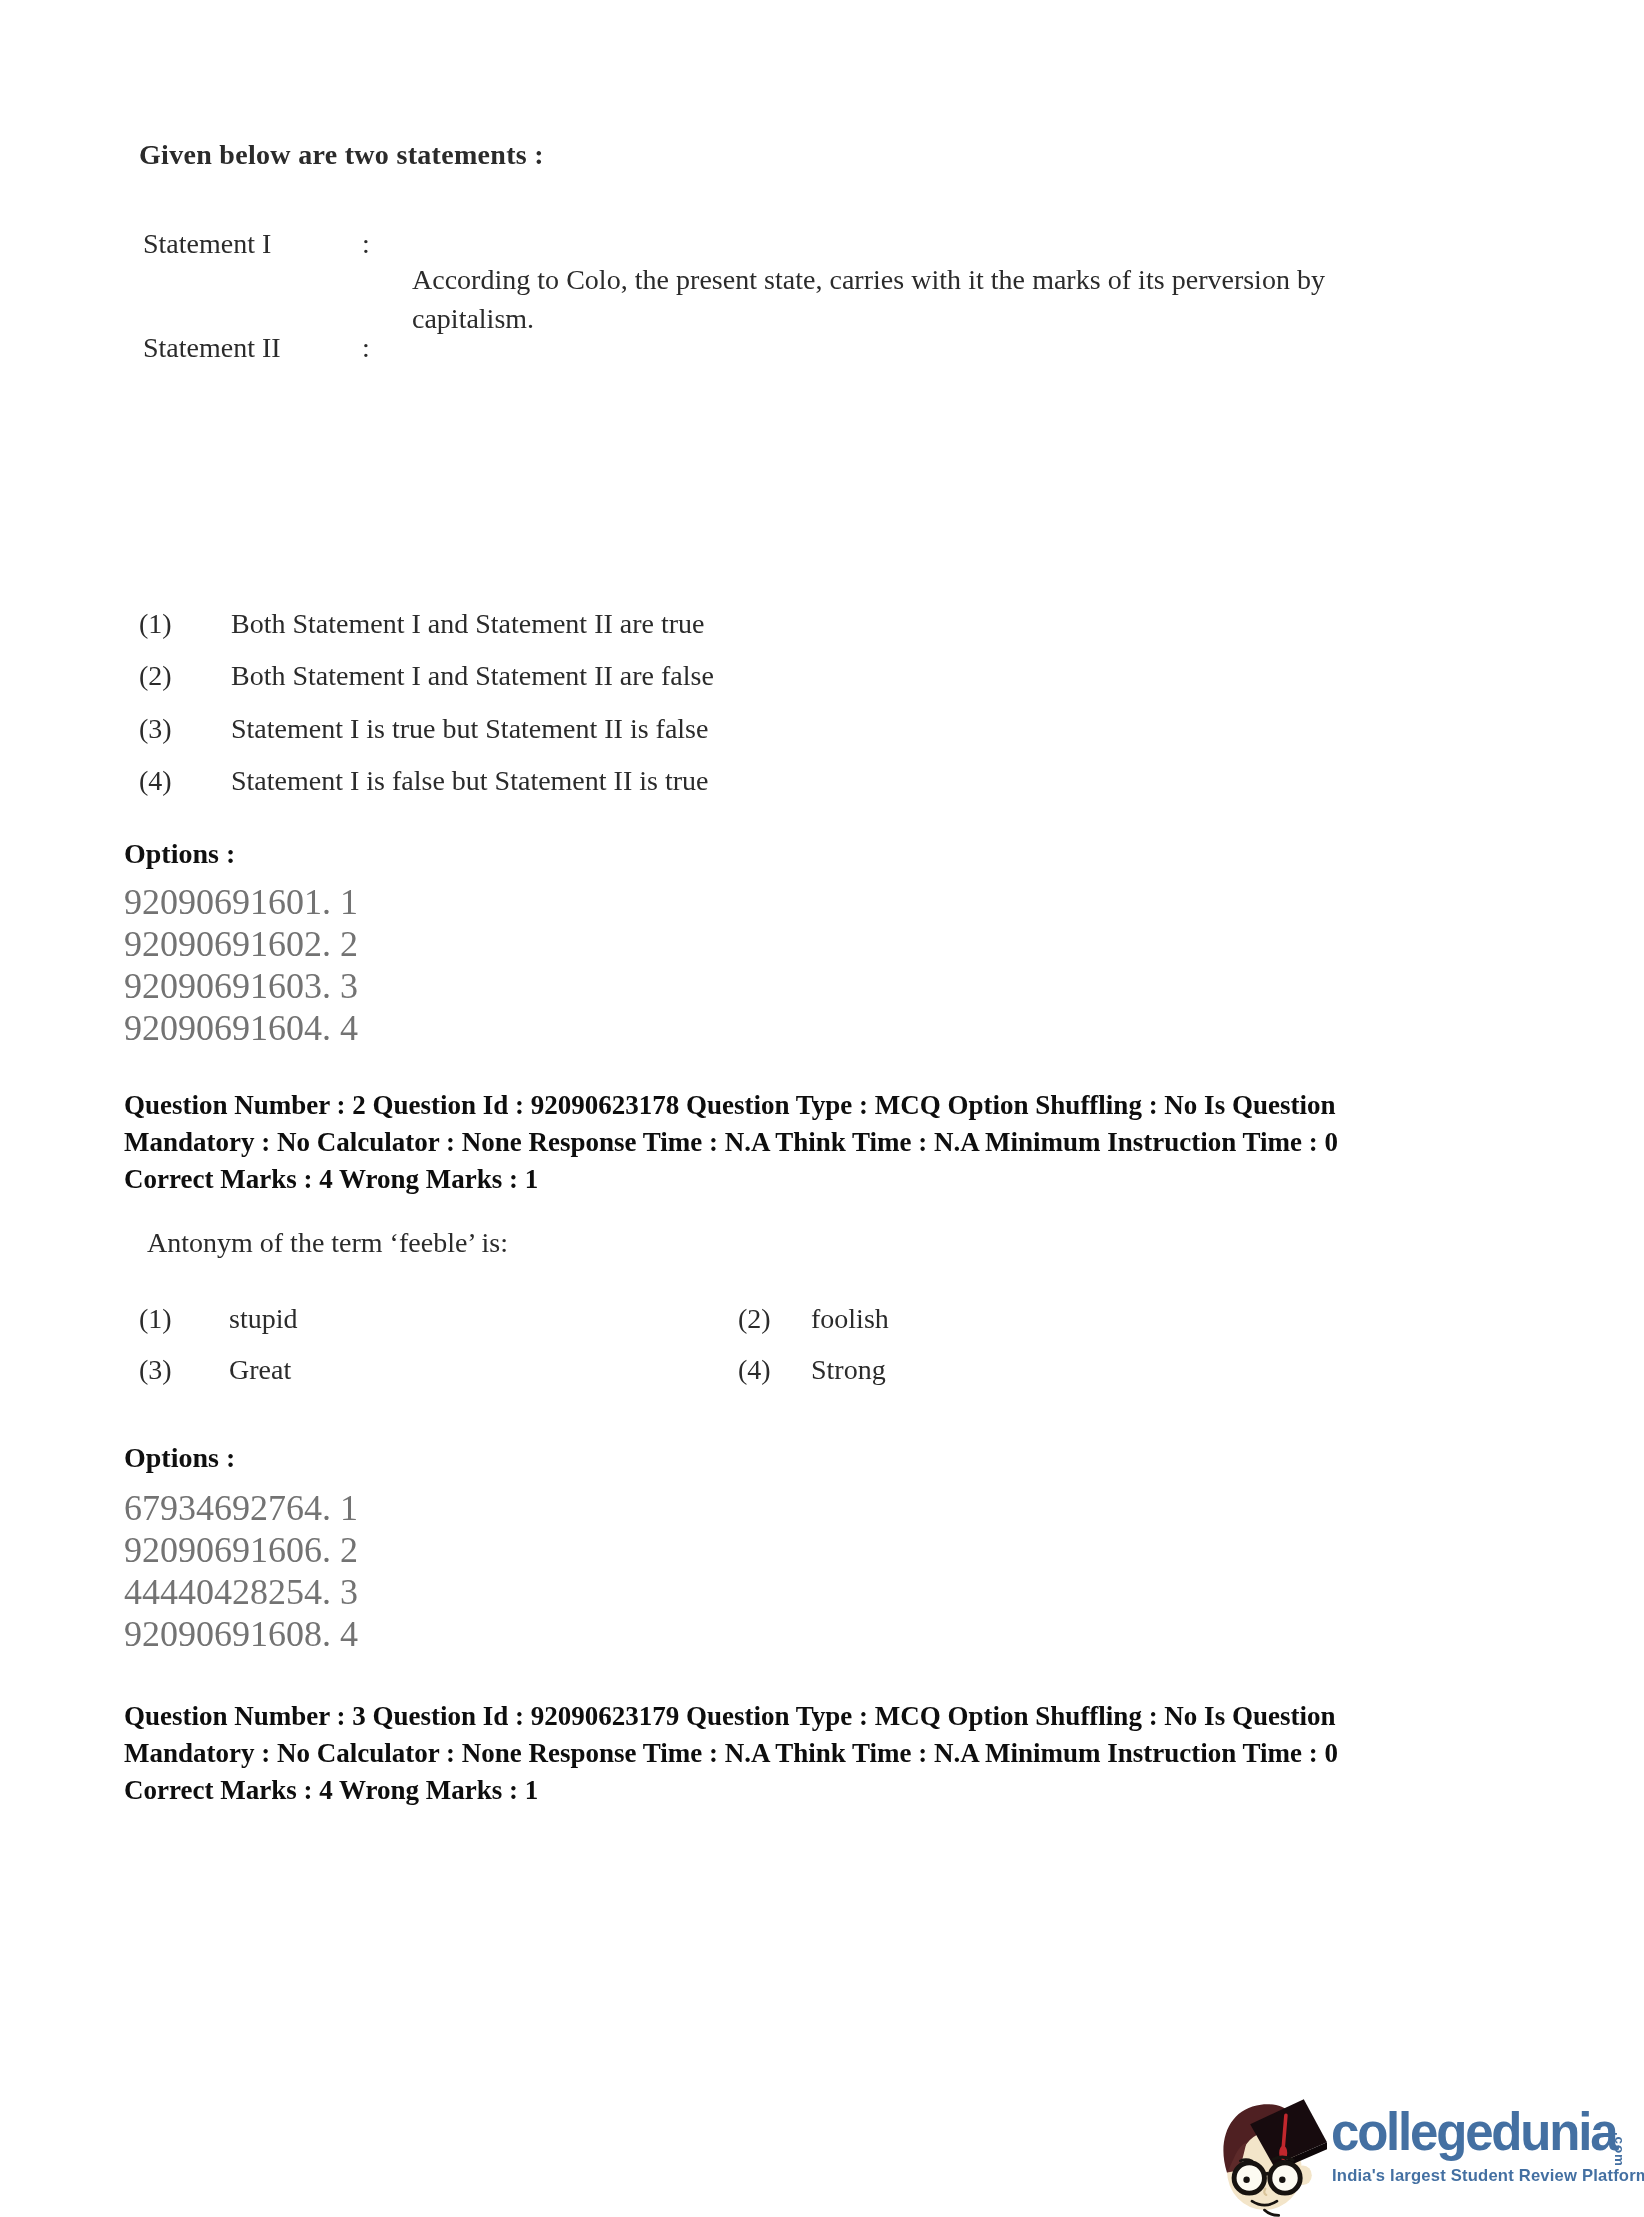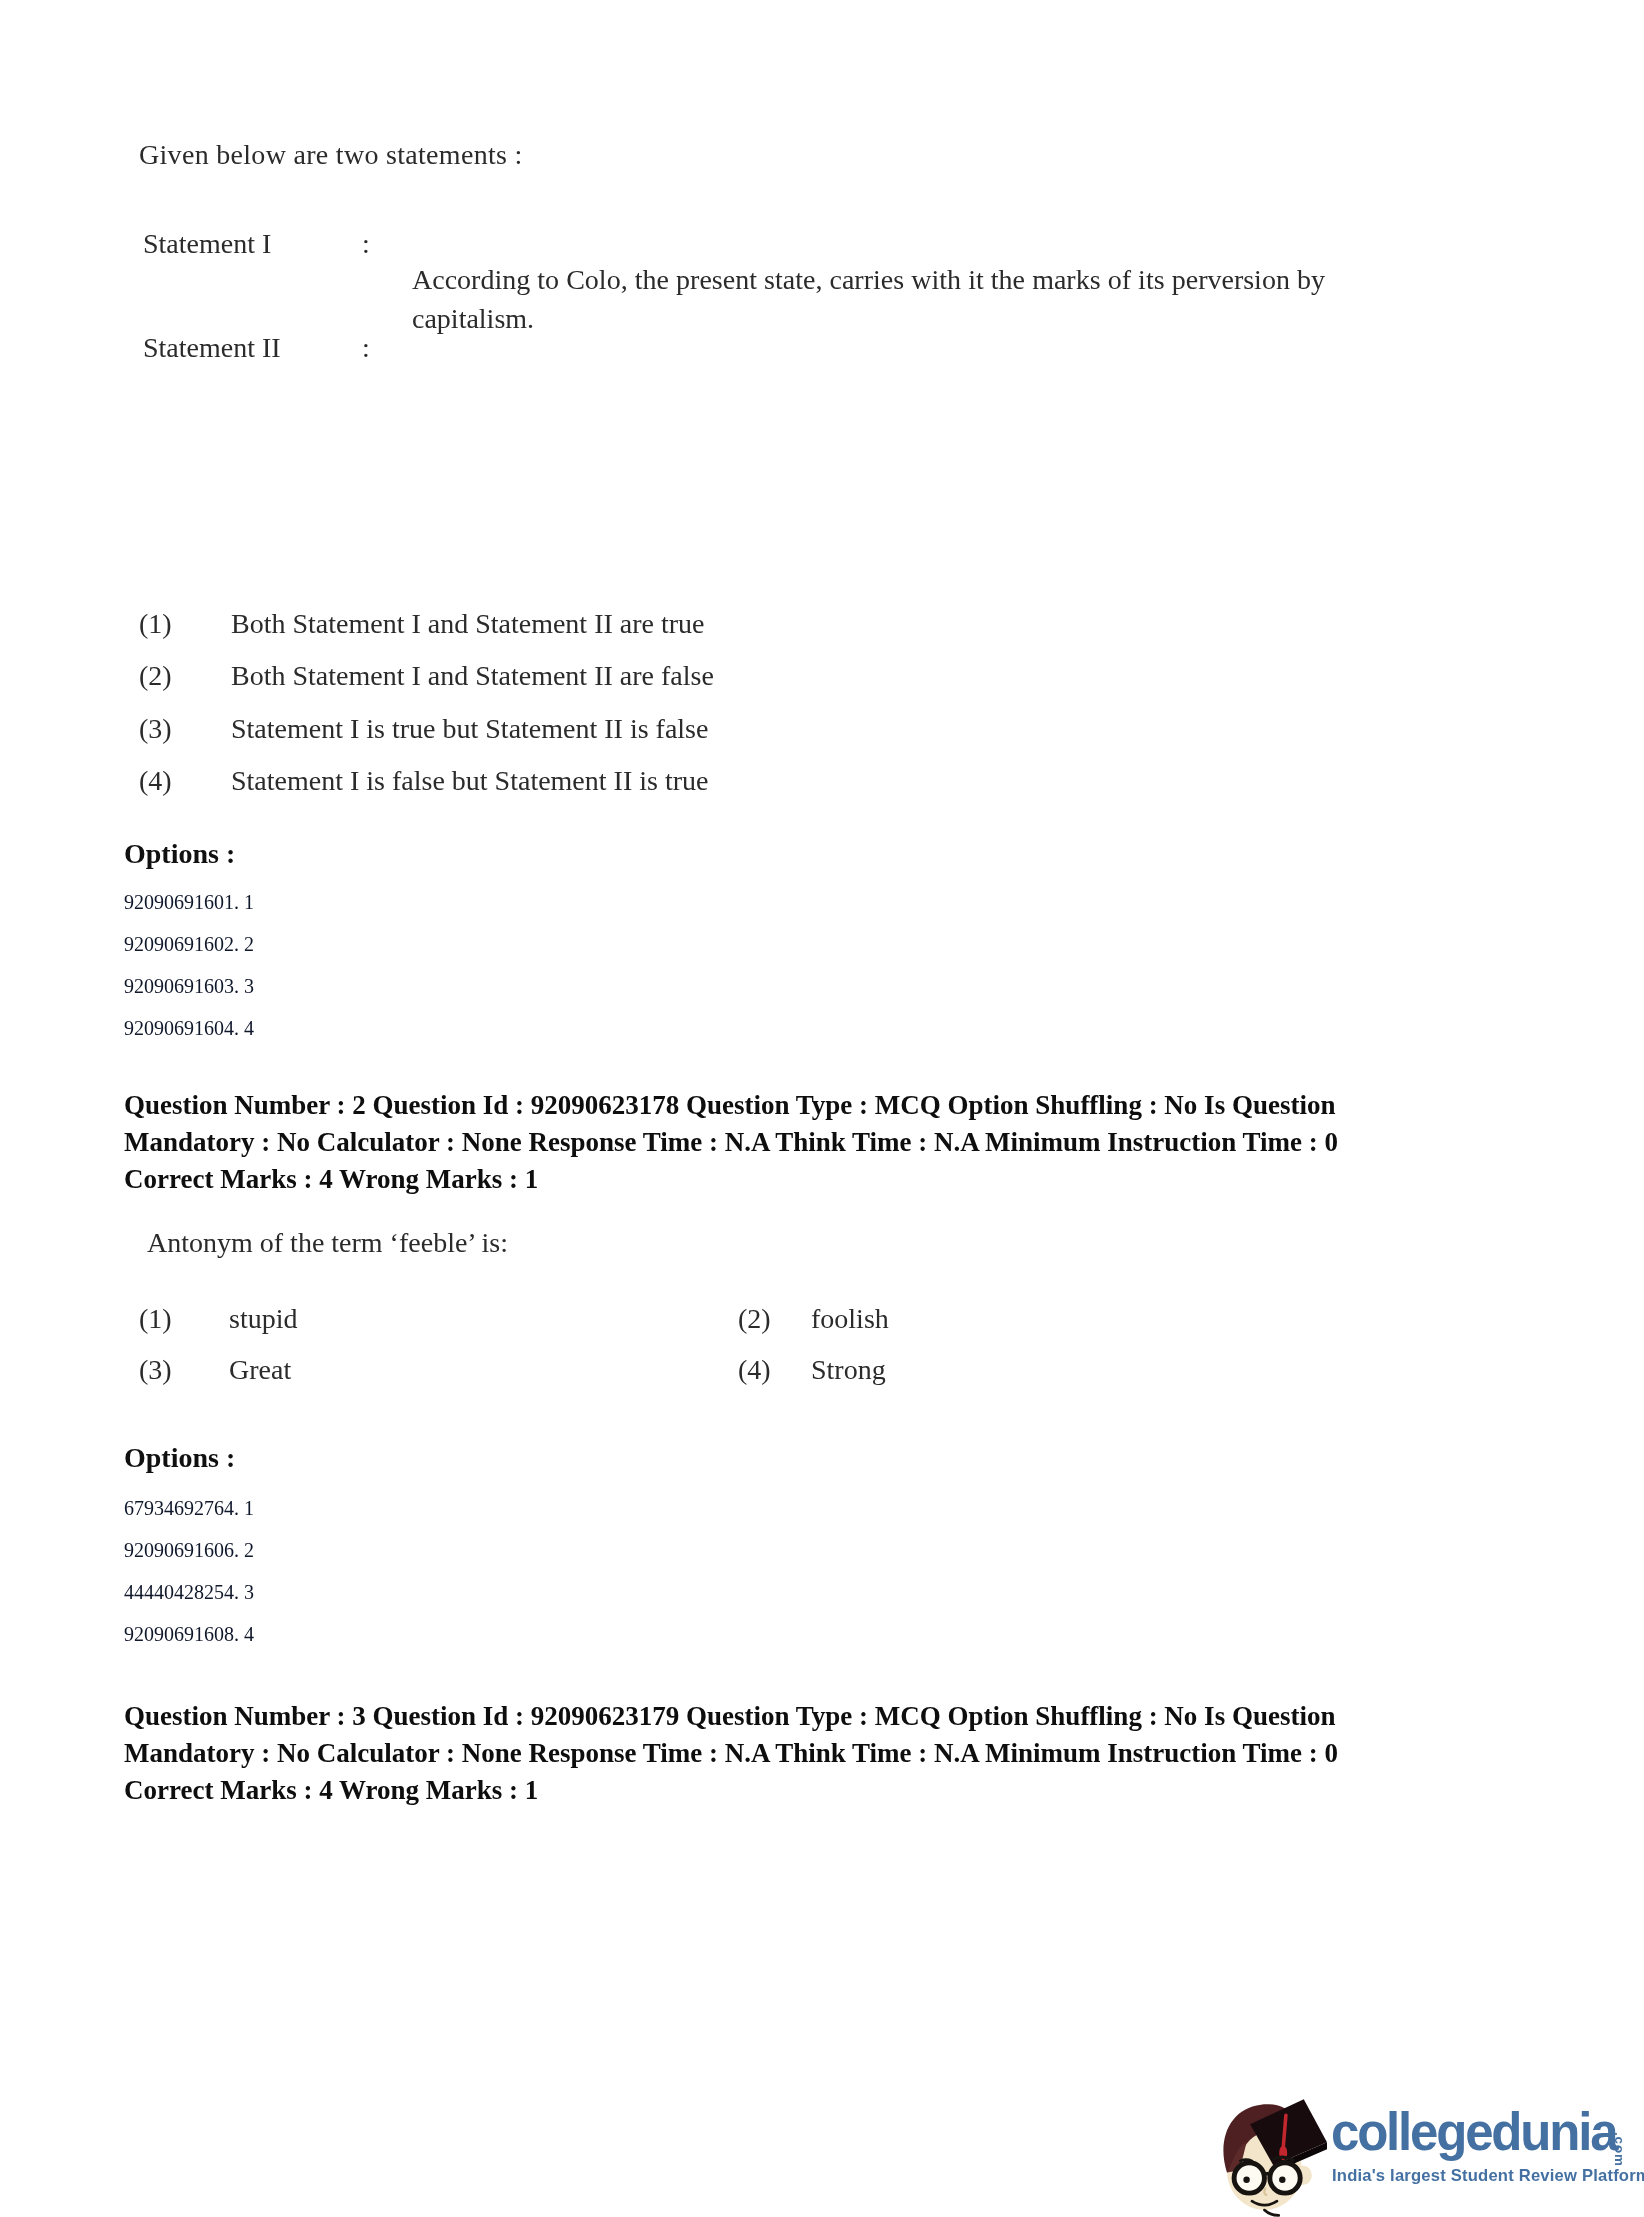--- a/index.html
+++ b/index.html
@@ -9,21 +9,21 @@
     height: 2217px;
     background: #ffffff;
     font-family: "Liberation Serif", "DejaVu Serif", serif;
     color: #2b2b2b;
     overflow: hidden;
   }
 
   
   .intro {
     position: absolute; left: 139px; top: 139px;
-    font-size: 28px; letter-spacing: 0.3px;
+    font-size: 28px; letter-spacing: 0.3px; font-weight: bold;
   }
   .stmt { position: absolute; left: 143px; display: flex; }
   .stmt .label { width: 219px; font-size: 28px; line-height: 39px; }
   .stmt .colon { width: 50px; font-size: 28px; line-height: 39px; }
   .stmt .text  { width: 913px; font-size: 28px; line-height: 39px; text-align: justify; margin-top: 36px; }
   #stmt1 { top: 224px; }
   #stmt2 { top: 328px; }
 
   .prompt {
     position: absolute; left: 139px; top: 482px; width: 1234px;
@@ -34,21 +34,21 @@
   .choice-row { display: flex; margin-bottom: 14.3px; font-size: 28px; line-height: 38px; }
   .choice-row .num { width: 92px; flex: 0 0 92px; }
 
   
   .opt-label {
     position: absolute; left: 124px;
     font-size: 28px; font-weight: bold; color: #101010;
   }
   #opt1-label { top: 838px; }
   #opt2-label { top: 1442px; }
-  .opt-ids { position: absolute; left: 124px; font-size: 20px; color: #0f172a; }
+  .opt-ids { position: absolute; left: 124px; font-size: 36px; color: #737373; }
   #opt1-ids { top: 881px; }
   #opt2-ids { top: 1487px; }
   .opt-ids .id-row { height: 42px; line-height: 42px; }
 
   
   .meta {
     position: absolute; left: 124px; width: 1424px;
     font-weight: bold; font-size: 27px; line-height: 37px; color: #0e0e0e;
   }
   #meta-q2 { top: 1087px; }

